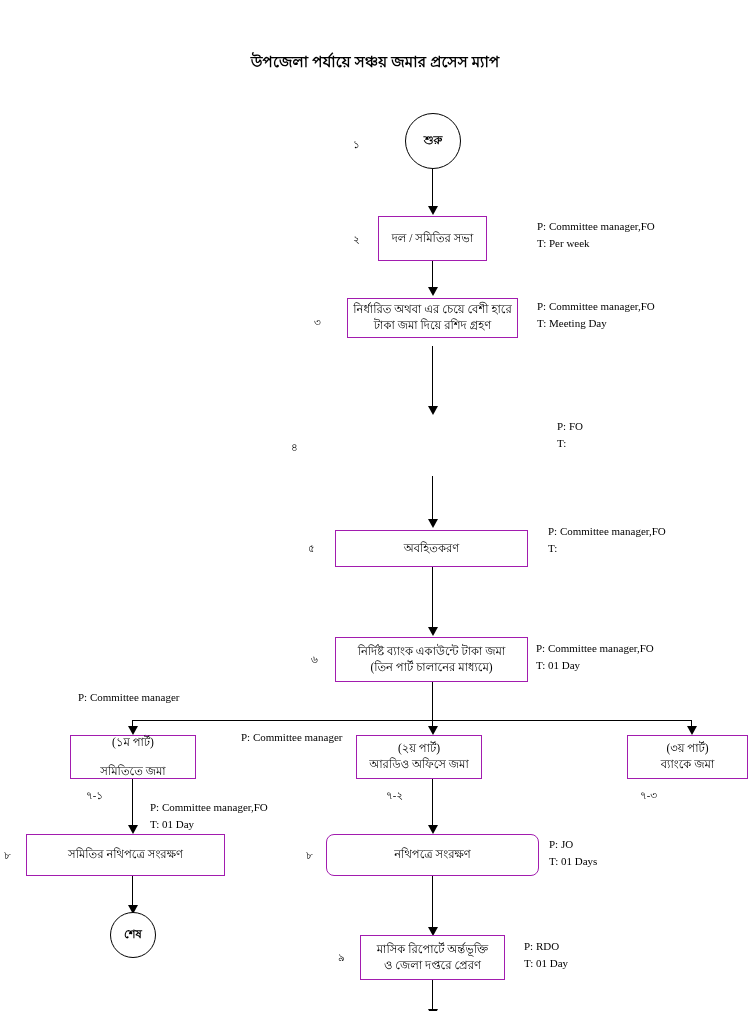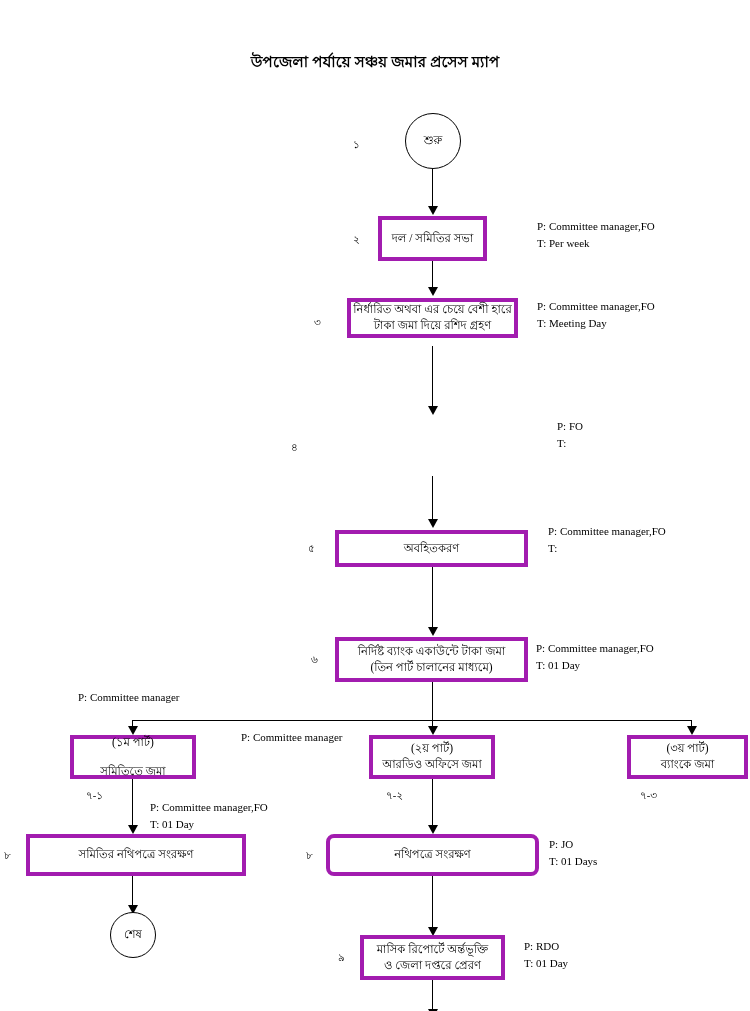--- a/index.html
+++ b/index.html
@@ -25,21 +25,21 @@
     top: 2px;
     width: 750px;
     text-align: center;
     font-size: 15px;
     font-weight: bold;
     font-family: "Liberation Serif", "DejaVu Serif", serif;
     letter-spacing: 0.2px;
   }
   .node {
     position: absolute;
-    border: 4px solid #a21caf;
+    border: 1px solid #a21caf;
     background: #ffffff;
     display: flex;
     flex-direction: column;
     align-items: center;
     justify-content: center;
     text-align: right;
     font-size: 11.5px;
     line-height: 1.35;
     box-sizing: border-box;
     padding: 2px 4px;
@@ -51,20 +51,21 @@
   .terminal {
     position: absolute;
     border: 1px solid #000000;
     border-radius: 50%;
     background: #ffffff;
     display: flex;
     align-items: center;
     justify-content: center;
     font-size: 11.5px;
     box-sizing: border-box;
+    font-weight: bold;
   }
   .stepnum {
     position: absolute;
     font-size: 10.5px;
     font-family: "Liberation Serif", "DejaVu Serif", serif;
     white-space: nowrap;
   }
   .ann {
     position: absolute;
     font-size: 11px;
@@ -183,21 +184,21 @@
   <div class="ann" style="left:241px; top:681px;">
     <span class="row">P:  Committee manager</span>
   </div>
 
   <div class="node" style="left:70px; top:687px; width:126px; height:44px;gap:13px;">
     <span class="l">(১ম পার্ট)</span>
     <span class="l">সমিতিতে জমা</span>
   </div>
   <div class="stepnum" style="left:86px; top:740px;">৭-১</div>
 
-  <div class="node" style="left:369px; top:687px; width:126px; height:44px;">
+  <div class="node" style="left:356px; top:687px; width:126px; height:44px;">
     <span class="l">(২য় পার্ট)</span>
     <span class="l">আরডিও অফিসে জমা</span>
   </div>
   <div class="stepnum" style="left:386px; top:740px;">৭-২</div>
 
   <div class="node" style="left:627px; top:687px; width:121px; height:44px;">
     <span class="l">(৩য় পার্ট)</span>
     <span class="l">ব্যাংকে জমা</span>
   </div>
   <div class="stepnum" style="left:640px; top:740px;">৭-৩</div>
@@ -205,21 +206,21 @@
   <div class="vline" style="left:132px; top:731px; height:48px;"></div>
   <div class="arrowhead" style="left:128px; top:777px;"></div>
   <div class="ann" style="left:150px; top:751px;">
     <span class="row">P:  Committee manager,FO</span>
     <span class="row">T:  01 Day</span>
   </div>
 
   <div class="vline" style="left:432px; top:731px; height:48px;"></div>
   <div class="arrowhead" style="left:428px; top:777px;"></div>
 
-  <div class="node" style="left:26px; top:786px; width:220px; height:42px;">
+  <div class="node" style="left:26px; top:786px; width:199px; height:42px;">
     <span class="l">সমিতির নথিপত্রে সংরক্ষণ</span>
   </div>
   <div class="stepnum" style="left:4px; top:800px;">৮</div>
 
   <div class="node" style="left:326px; top:786px; width:213px; height:42px;border-radius:8px;">
     <span class="l">নথিপত্রে সংরক্ষণ</span>
   </div>
   <div class="stepnum" style="left:306px; top:800px;">৮</div>
   <div class="ann" style="left:549px; top:788px;">
     <span class="row">P: JO</span>

